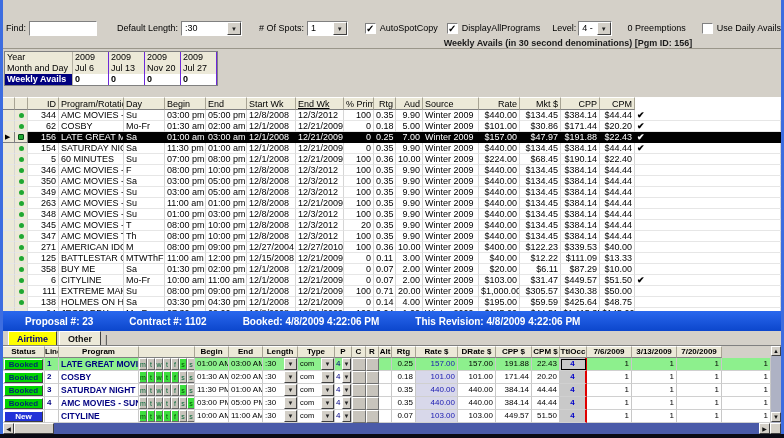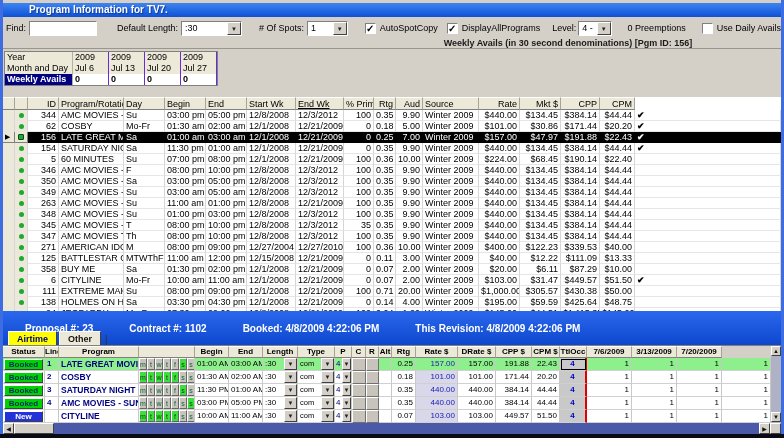--- a/index.html
+++ b/index.html
@@ -57,21 +57,21 @@
   .pg-c { flex:none; font-size:9px; line-height:10px; padding:0 2px;
     border-right:1px solid #d6d6d6; border-bottom:1px solid #e6e6e6;
     white-space:nowrap; overflow:hidden; }
   .rt { text-align:right; }
   .pg-row.sel .pg-c { background:#000; color:#fff; border-color:#000; }
   .pg-row.sel .pg-c.keep { background:#ece9d8; color:#000; border-color:#808080; }
   .dot { width:5px; height:5px; border-radius:50%; background:#1fa832; margin:3px auto 0; }
   .dot.sq { width:6px; height:6px; border-radius:1px; border:1px solid #044d14; margin-top:2px; }
 
   
-  #propbar { position:absolute; left:3px; top:311px; width:778px; height:35px;
+  #propbar { position:absolute; left:3px; top:311px; width:778px; height:20px;
     background:linear-gradient(180deg,#2a68ee,#0c46cc); color:#fff; font-weight:bold; font-size:10px;
     display:flex; align-items:center; gap:36px; padding-left:22px; }
 
   
   #tabs { position:absolute; left:3px; top:330px; width:778px; height:16px; display:flex; align-items:flex-end;
     padding-left:5px; border-bottom:1px solid #808080; }
   .tab { height:14px; font-size:9px; font-weight:bold; padding:2px 8px 0;
     border:1px solid; border-color:#fff #404040 #404040 #fff; border-bottom:none; margin-right:2px; }
   .tab.active { background:#ffff00; color:#00007a; }
   .tab.plain { background:#ece9d8; color:#111; }
@@ -113,23 +113,20 @@
 </style>
 </head>
 <body>
 
 <div id="win">
   <div id="frame-l" class="frame"></div>
   <div id="frame-r" class="frame"></div>
   <div id="frame-b" class="frame"></div>
   <div id="frame-black"></div>
 
-  <div id="titlebar">
-    <span>Program Information for TV7.</span>
-  </div>
 
   <div id="toolbar">
     <span class="tlabel" style="margin-left:3px">Find:</span>
     <input class="tfield" style="width: 68px; margin-left: 3px;" value="">
     <span class="tlabel" style="margin-left:20px">Default Length:</span>
     <span class="combo" style="width:66px;margin-left:3px">
       <span class="val">:30</span>
       <span class="dd">▼</span>
     </span>
     <span class="tlabel" style="margin-left:17px"># Of Spots:</span>
@@ -160,21 +157,21 @@
       <span class="av-label">Year</span>
       <span class="av-cell">2009</span>
       <span class="av-cell">2009</span>
       <span class="av-cell">2009</span>
       <span class="av-cell">2009</span>
     </div>
     <div class="av-row">
       <span class="av-label">Month and Day</span>
       <span class="av-cell">Jul 6</span>
       <span class="av-cell">Jul 13</span>
-      <span class="av-cell">Jul 20</span>
+      <span class="av-cell">Nov 20</span>
       <span class="av-cell">Jul 27</span>
     </div>
     <div class="av-row">
       <span class="av-label av-navy">Weekly Avails</span>
       <span class="av-cell av-white">0</span>
       <span class="av-cell av-white">0</span>
       <span class="av-cell av-white">0</span>
       <span class="av-cell av-white">0</span>
     </div>
   </div>
@@ -425,21 +422,21 @@
         <div class="pg-c keep" style="width: 13px; background: rgb(236, 233, 216);">
           <div class="dot"></div>
         </div>
         <div class="pg-c rt" style="width: 31px;">345</div>
         <div class="pg-c" style="width: 65px;">AMC MOVIES - TUI</div>
         <div class="pg-c" style="width: 41px;">T</div>
         <div class="pg-c" style="width: 41px;">08:00 pm</div>
         <div class="pg-c" style="width: 41px;">10:00 pm</div>
         <div class="pg-c" style="width: 49px;">12/8/2008</div>
         <div class="pg-c" style="width: 48px;">12/3/2012</div>
-        <div class="pg-c rt" style="width: 30px;">35</div>
+        <div class="pg-c rt" style="width: 30px;">20</div>
         <div class="pg-c rt" style="width: 22px;">0.35</div>
         <div class="pg-c rt" style="width: 27px;">9.90</div>
         <div class="pg-c" style="width: 56px;">Winter 2009</div>
         <div class="pg-c rt" style="width: 41px;">$440.00</div>
         <div class="pg-c rt" style="width: 41px;">$134.45</div>
         <div class="pg-c rt" style="width: 39px;">$384.14</div>
         <div class="pg-c rt" style="width: 35px;">$44.44</div>
         <div class="pg-c" style="flex: 1 1 0%; font-weight: bold;"></div>
       </div>
       <div class="pg-row">

